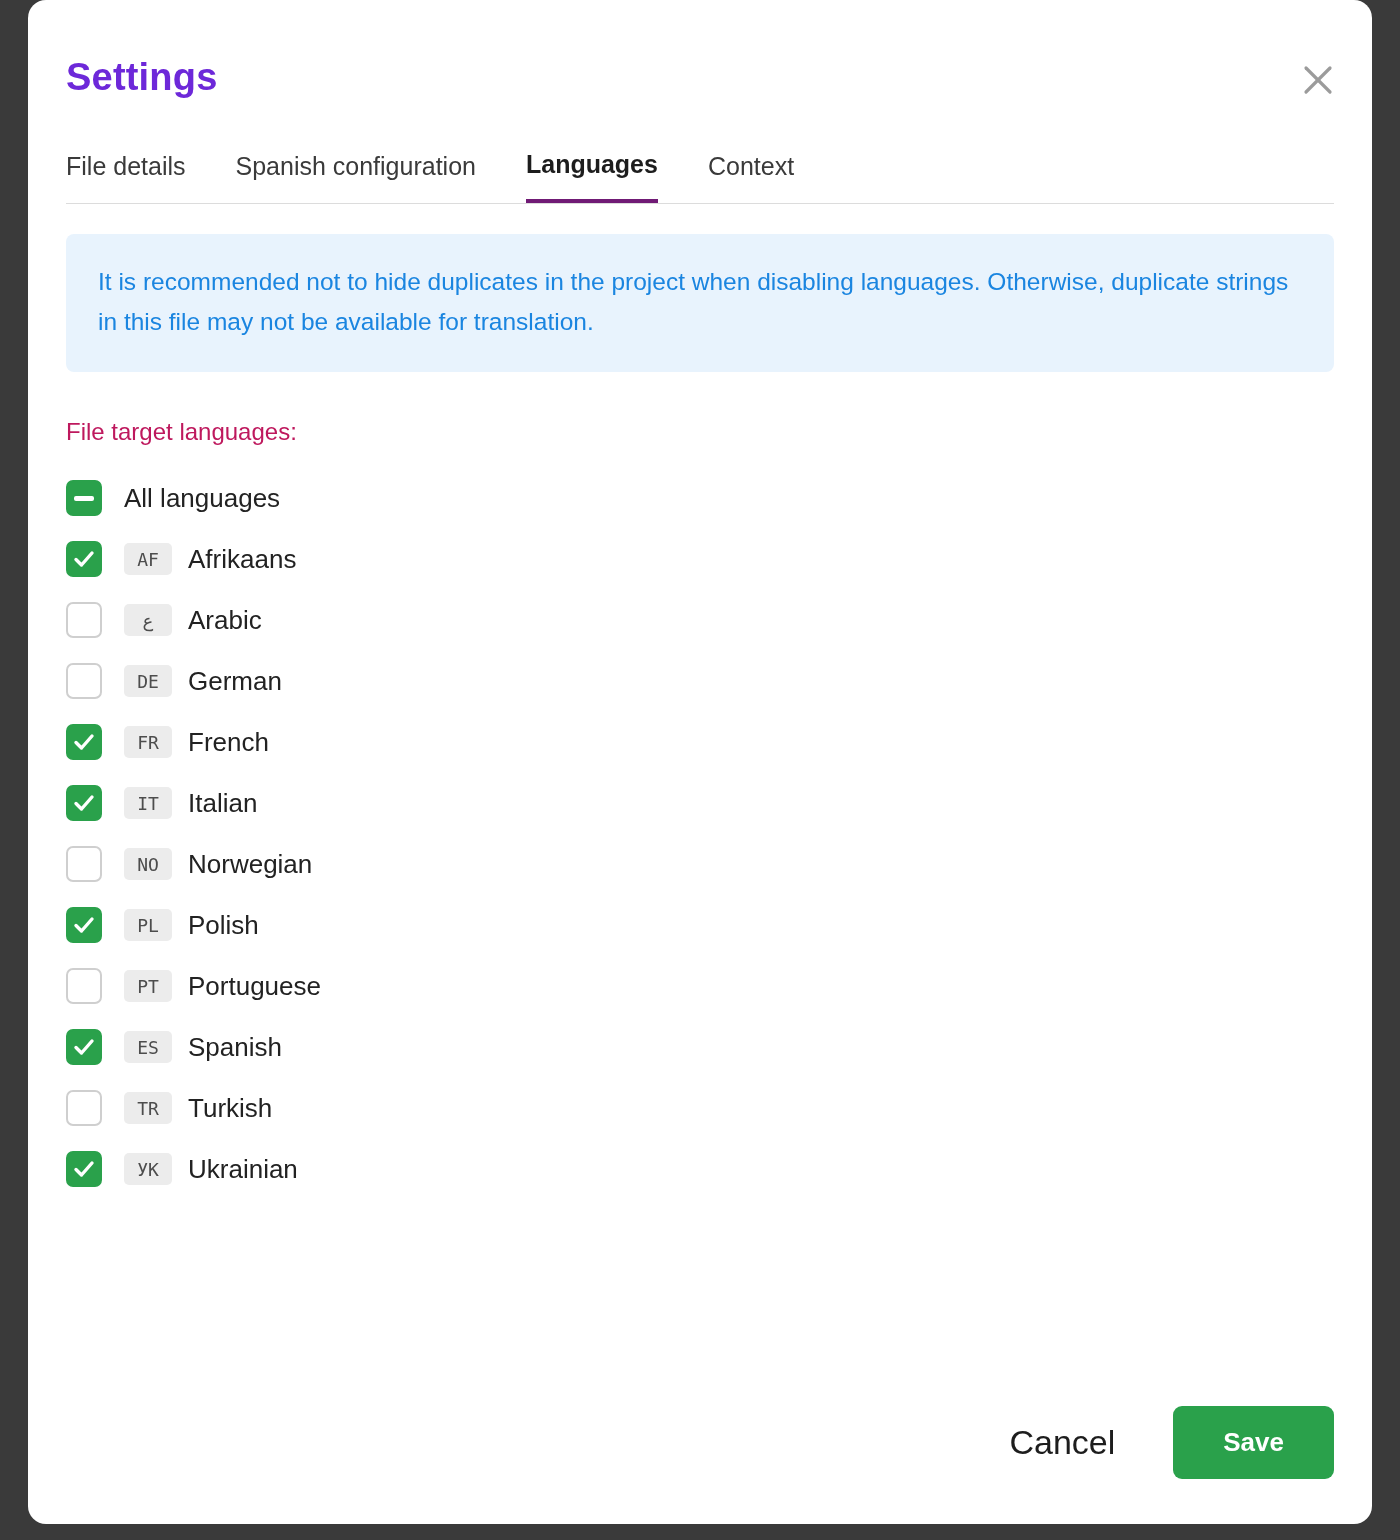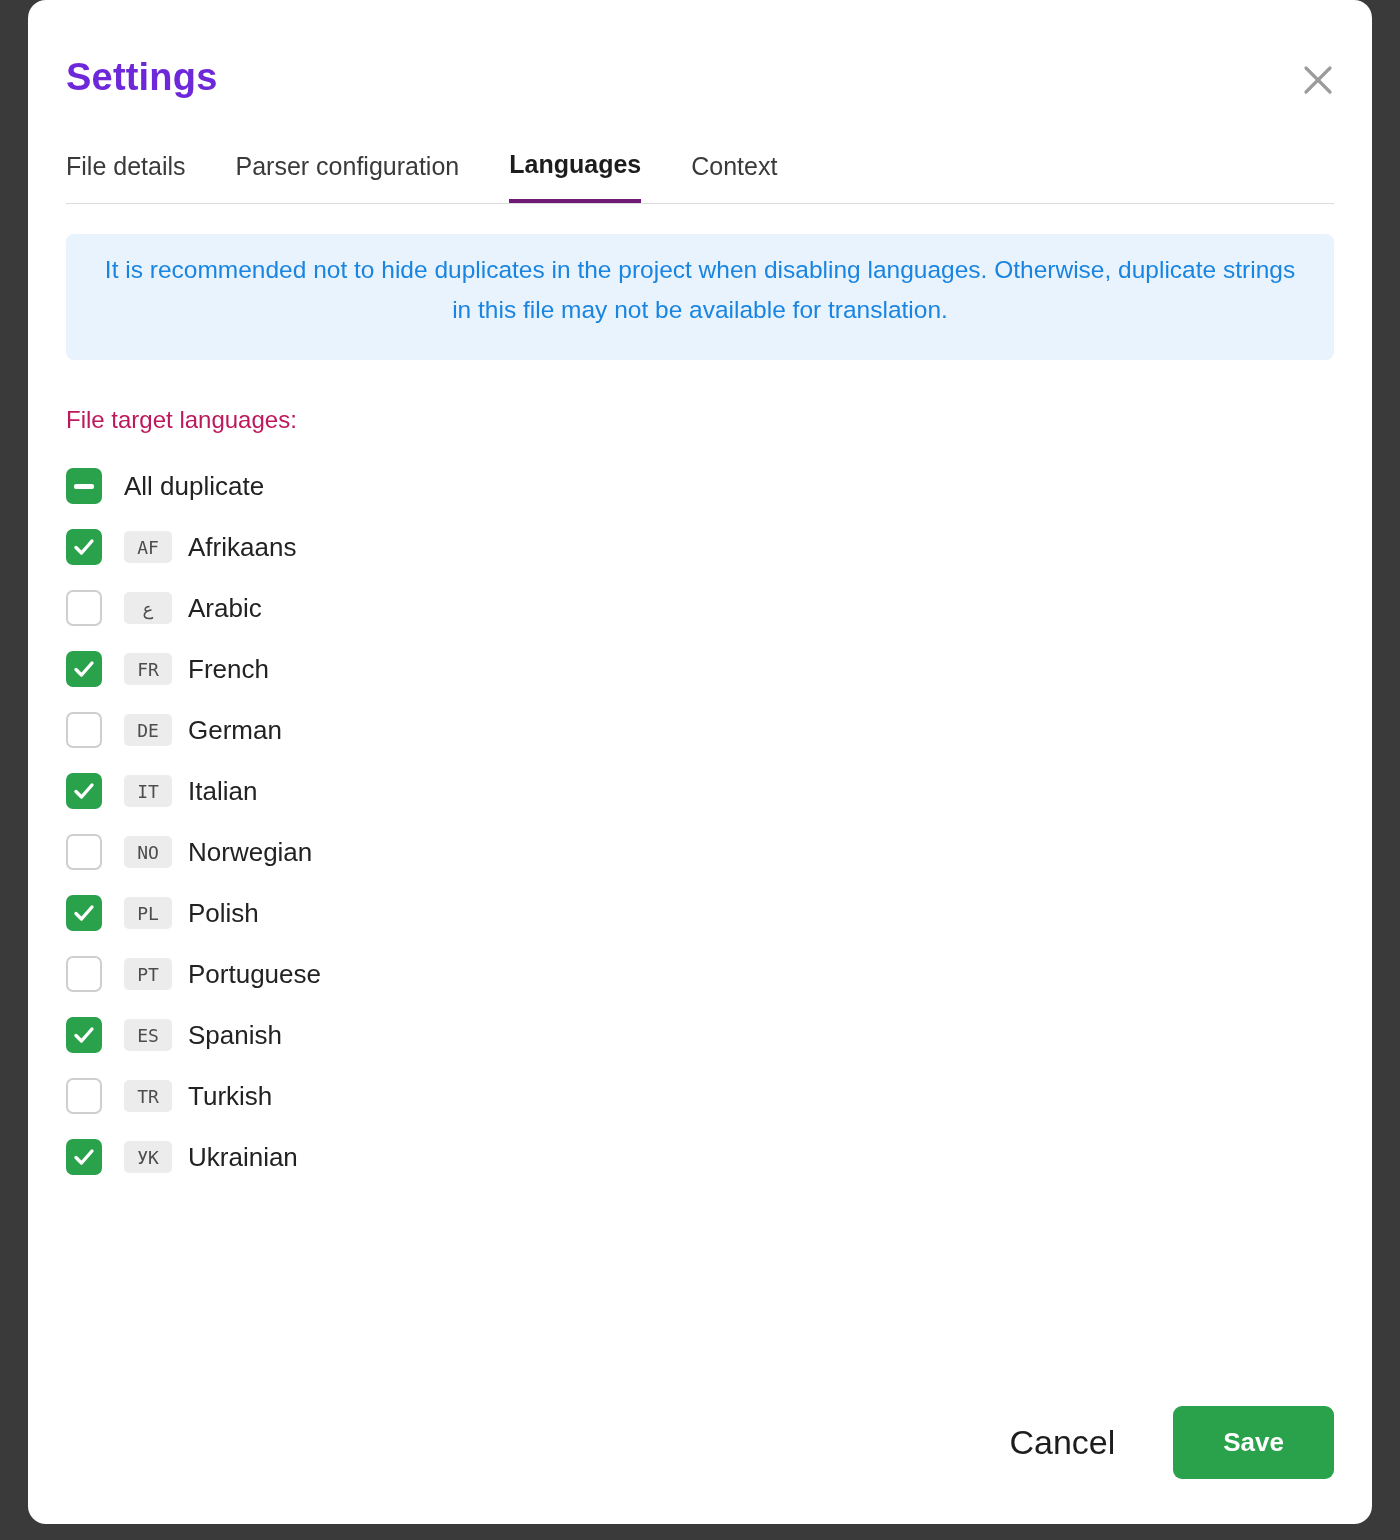--- a/index.html
+++ b/index.html
@@ -64,25 +64,24 @@
   .tab.active {
     color: #1d1d1d;
     font-weight: bold;
     border-bottom: 4px solid #701a75;
   }
 
   .notice {
     margin: 30px 38px 0 38px;
     background: #e8f3fd;
     border-radius: 8px;
-    padding: 16px 32px 30px 32px;
+    padding: 28px 32px 30px 32px;
     color: #1a85e0;
     font-size: 24.5px;
     line-height: 1.63;
-    text-align: center;
   }
 
   .section-label {
     margin: 46px 38px 0 38px;
     font-size: 24px;
     color: #be185d;
   }
 
   .lang-list {
     margin: 22px 38px 0 38px;
@@ -188,37 +187,37 @@
     <div class="close-icon">
       <svg width="34" height="34" viewBox="0 0 34 34" aria-hidden="true">
         <line x1="5" y1="5" x2="29" y2="29" stroke="#9b9b9b" stroke-width="3.2" stroke-linecap="round"></line>
         <line x1="29" y1="5" x2="5" y2="29" stroke="#9b9b9b" stroke-width="3.2" stroke-linecap="round"></line>
       </svg>
     </div>
   </div>
 
   <div class="tabs">
     <div class="tab">File details</div>
-    <div class="tab">Parser configuration</div>
+    <div class="tab">Spanish configuration</div>
     <div class="tab active">Languages</div>
     <div class="tab">Context</div>
   </div>
 
   <div class="notice">It is recommended not to hide duplicates in the project when disabling languages. Otherwise, duplicate strings in this file may not be available for translation.</div>
 
   <div class="section-label">File target languages:</div>
 
   <div class="lang-list">
 
     <div class="lang-row all">
       <span class="checkbox indeterminate">
         <span class="dash"></span>
 
       </span>
-      <span class="lang-name">All duplicate</span>
+      <span class="lang-name">All languages</span>
     </div>
 
     <div class="lang-row">
       <span class="checkbox checked">
 
         <svg class="tick" width="24" height="24" viewBox="0 0 24 24">
             <path d="M4 12.5 L9.5 18 L20 6" fill="none" stroke="#fff" stroke-width="3.4" stroke-linecap="round" stroke-linejoin="round"></path>
           </svg>
       </span>
       <span class="lang-code">AF</span>
@@ -228,37 +227,37 @@
     <div class="lang-row">
       <span class="checkbox">
         
         
       </span>
       <span class="lang-code">ع</span>
       <span class="lang-name">Arabic</span>
     </div>
 
     <div class="lang-row">
+      <span class="checkbox">
+        
+        
+      </span>
+      <span class="lang-code">DE</span>
+      <span class="lang-name">German</span>
+    </div>
+
+    <div class="lang-row">
       <span class="checkbox checked">
 
         <svg class="tick" width="24" height="24" viewBox="0 0 24 24">
             <path d="M4 12.5 L9.5 18 L20 6" fill="none" stroke="#fff" stroke-width="3.4" stroke-linecap="round" stroke-linejoin="round"></path>
           </svg>
       </span>
       <span class="lang-code">FR</span>
       <span class="lang-name">French</span>
-    </div>
-
-    <div class="lang-row">
-      <span class="checkbox">
-        
-        
-      </span>
-      <span class="lang-code">DE</span>
-      <span class="lang-name">German</span>
     </div>
 
     <div class="lang-row">
       <span class="checkbox checked">
 
         <svg class="tick" width="24" height="24" viewBox="0 0 24 24">
             <path d="M4 12.5 L9.5 18 L20 6" fill="none" stroke="#fff" stroke-width="3.4" stroke-linecap="round" stroke-linejoin="round"></path>
           </svg>
       </span>
       <span class="lang-code">IT</span>

